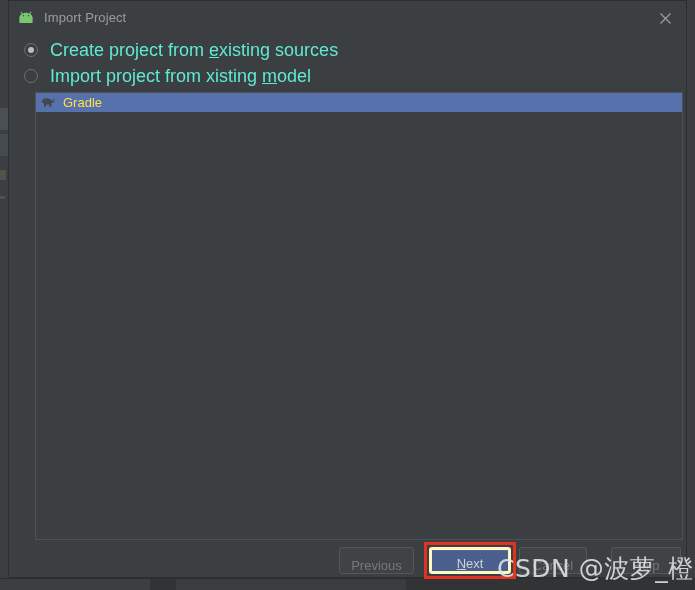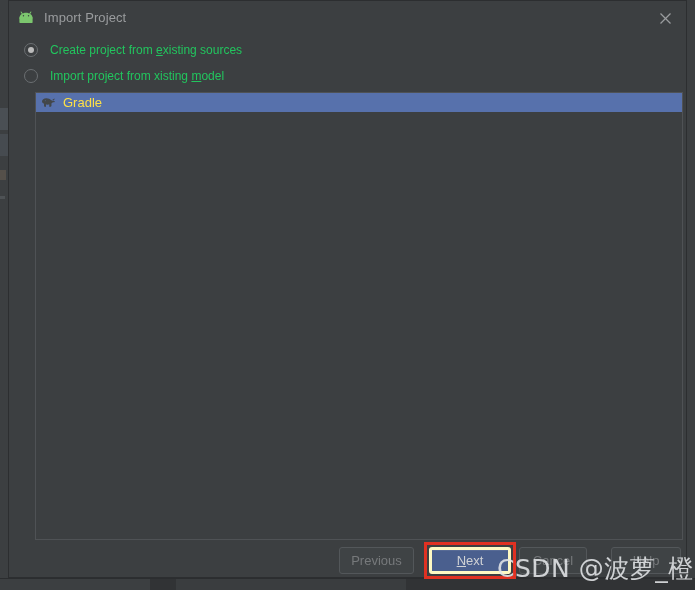--- a/index.html
+++ b/index.html
@@ -143,22 +143,22 @@
   .radio-outer .dot {
     width: 6px;
     height: 6px;
     border-radius: 50%;
     background: #bbbbbb;
     display: none;
   }
   .radio-outer.checked .dot { display: block; }
   .radio-label {
     margin-left: 12px;
-    font-size: 12px;
-    color: #22c55e;
+    font-size: 18px;
+    color: #5eead4;
     line-height: 1;
     white-space: nowrap;
   }
   .mn { text-decoration: underline; }
 
   
   .list-panel {
     position: absolute;
     left: 26px;
     top: 91px;
@@ -199,21 +199,21 @@
     height: 32px;
   }
   .btn {
     position: absolute;
     top: 0;
     height: 27px;
     box-sizing: border-box;
     border-radius: 3px;
     font-size: 13px;
     display: flex;
-    align-items: center;
+    align-items: flex-end;
     justify-content: center;
     cursor: default;
     user-select: none;
   }
   .btn-disabled {
     background: #3f4345;
     border: 1px solid #53575a;
     color: #76797b;
   }
   .btn-default {

